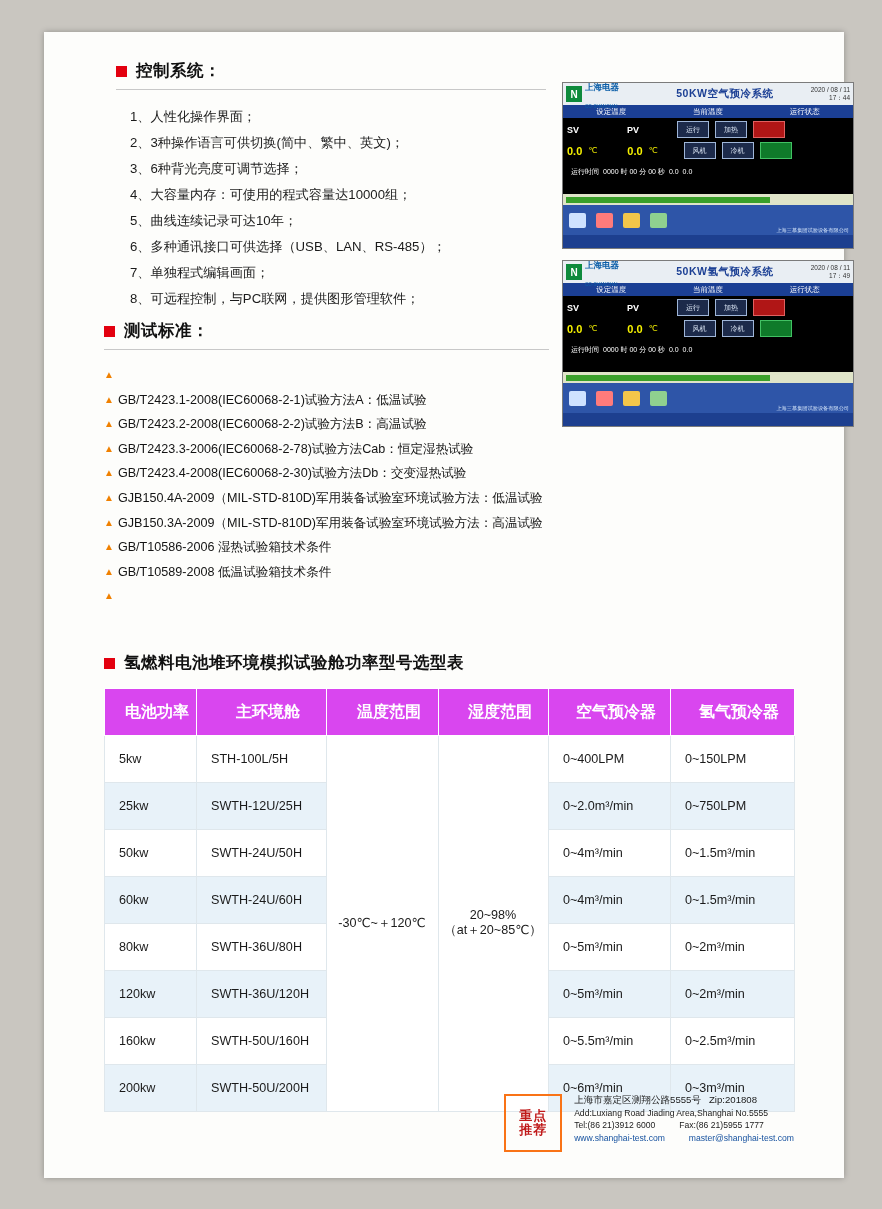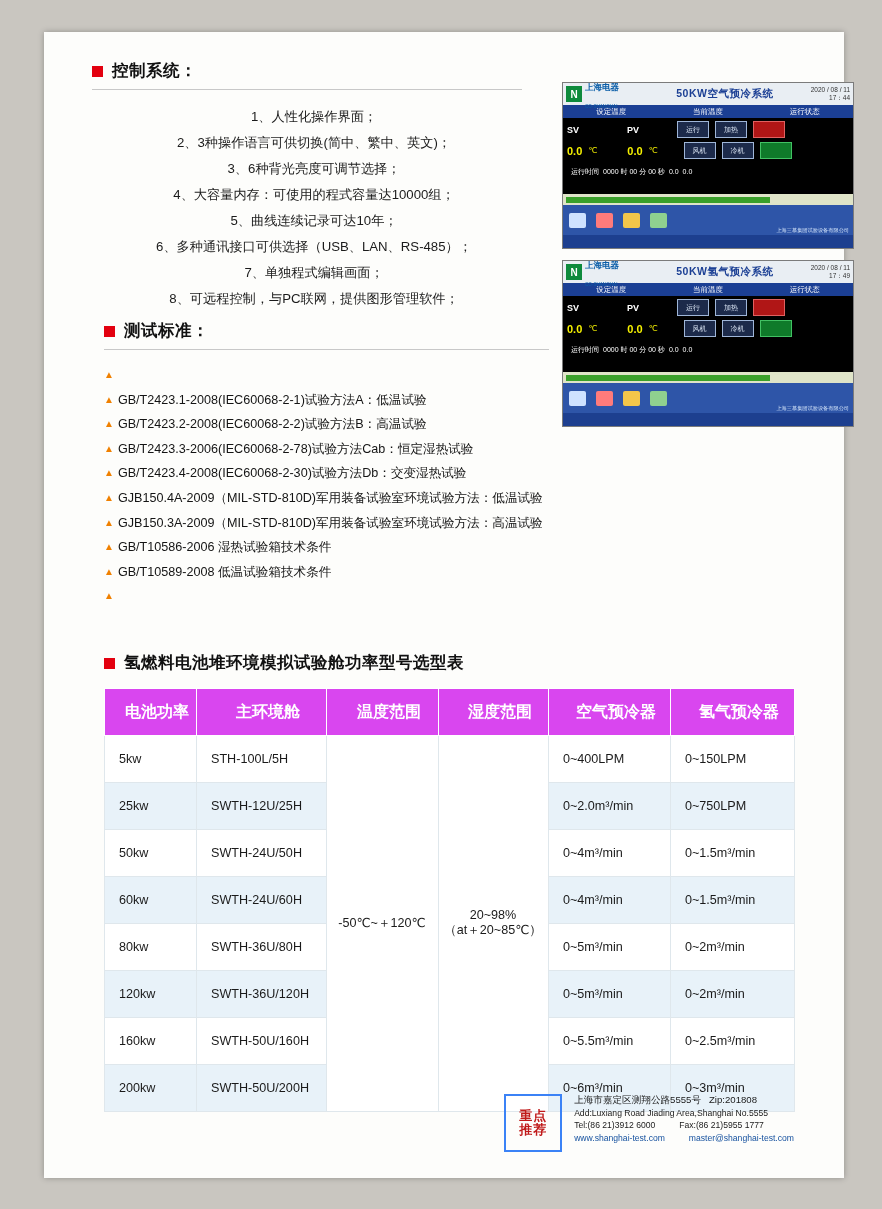--- a/index.html
+++ b/index.html
@@ -14,21 +14,21 @@
     background:#fdfdfb;
     box-shadow:0 0 6px rgba(0,0,0,.28);
   }
   
   .sec-head{display:flex;align-items:center;gap:9px;margin:0;}
   .sec-sq{width:11px;height:11px;background:#e3000f;display:inline-block;flex:0 0 auto;}
   .sec-title{font-size:16.5px;font-weight:bold;color:#111;letter-spacing:.5px;}
   .hr{border:0;border-top:1px solid #c8c8c8;margin:7px 0 0 0;}
 
   
-  .ctrl-block{position:absolute;left:48px;top:28px;width:430px;text-align:center;}
+  .ctrl-block{position:absolute;left:72px;top:28px;width:430px;}
   .ctrl-list{margin:14px 0 0 0;padding:0;list-style:none;}
   .ctrl-list li{
     font-size:13.2px;color:#1b1b1b;line-height:26px;padding-left:14px;white-space:nowrap;
   }
 
   
   .std-block{position:absolute;left:60px;top:288px;width:445px;}
   .std-list{margin:13px 0 0 0;padding:0;list-style:none;}
   .std-list li{
     font-size:12.6px;color:#141414;line-height:24.6px;white-space:nowrap;
@@ -75,21 +75,21 @@
     height:44px;font-size:12.6px;color:#1a1a1a;padding-left:14px;
     border:1px solid #dfe7ec;background:#fff;
   }
   tr.alt td{background:#e8f2f9;}
   td.mid{text-align:center;padding-left:0;font-size:12.6px;background:#fff;}
   .col1{width:92px;}.col2{width:130px;}.col3{width:112px;}
   .col4{width:110px;}.col5{width:122px;}.col6{width:124px;}
 
   
   .footer{position:absolute;left:60px;top:1062px;width:690px;display:flex;align-items:flex-start;gap:12px;}
-  .stamp{width:54px;height:54px;border:2px solid #3b82f6;color:#c01a1a;font-size:13px;font-weight:bold;
+  .stamp{width:54px;height:54px;border:2px solid #f97316;color:#c01a1a;font-size:13px;font-weight:bold;
          display:flex;align-items:center;justify-content:center;letter-spacing:1px;line-height:1.05;text-align:center;}
   .fdetail{font-size:8.6px;color:#1b1b1b;line-height:12.6px;}
   .fdetail .l1{font-size:9.6px;}
   .fdetail .blue{color:#14509e;}
 </style>
 </head>
 <body>
 
 <div class="page">
 
@@ -292,21 +292,21 @@
           <th>温度范围</th>
           <th>湿度范围</th>
           <th>空气预冷器</th>
           <th>氢气预冷器</th>
         </tr>
       </thead>
       <tbody>
         <tr>
           <td>5kw</td>
           <td>STH-100L/5H</td>
-          <td class="mid" rowspan="8">-50℃~＋120℃</td>
+          <td class="mid" rowspan="8">-30℃~＋120℃</td>
           <td class="mid" rowspan="8">
             <div>20~98%</div>
             <div>（at＋20~85℃）</div>
           </td>
           <td>0~400LPM</td>
           <td>0~150LPM</td>
         </tr>
         <tr class="alt">
           <td>25kw</td>
           <td>SWTH-12U/25H</td>

